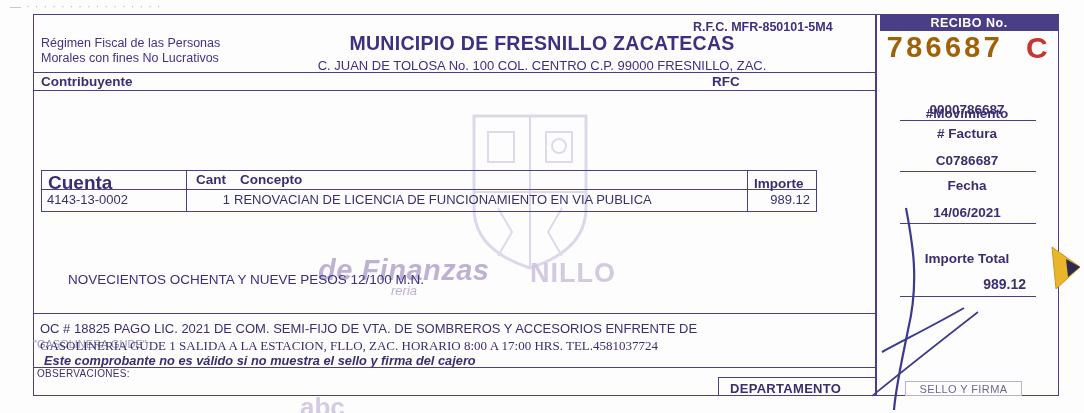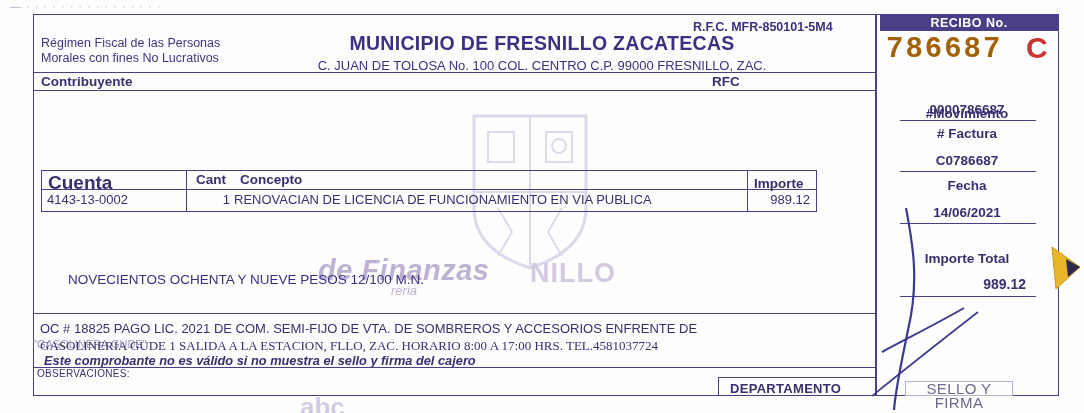--- a/index.html
+++ b/index.html
@@ -303,24 +303,24 @@
     text-align: right;
     width: 148px;
     left: 878px;
     font-size: 14px;
   }
   .line-total { top: 296px; }
 
   .sello-box {
     position: absolute;
     left: 905px; top: 381px;
-    width: 108px; height: 15px;
+    width: 117px; height: 15px;
     border: 1px solid #b7b1cc;
     box-sizing: border-box;
-    font-size: 15px;
+    font-size: 11px;
     color: #6d6790;
     text-align: center;
     line-height: 14px;
     letter-spacing: 0.4px;
   }
 
   
   .shield {
     position: absolute;
     left: 468px; top: 112px;

